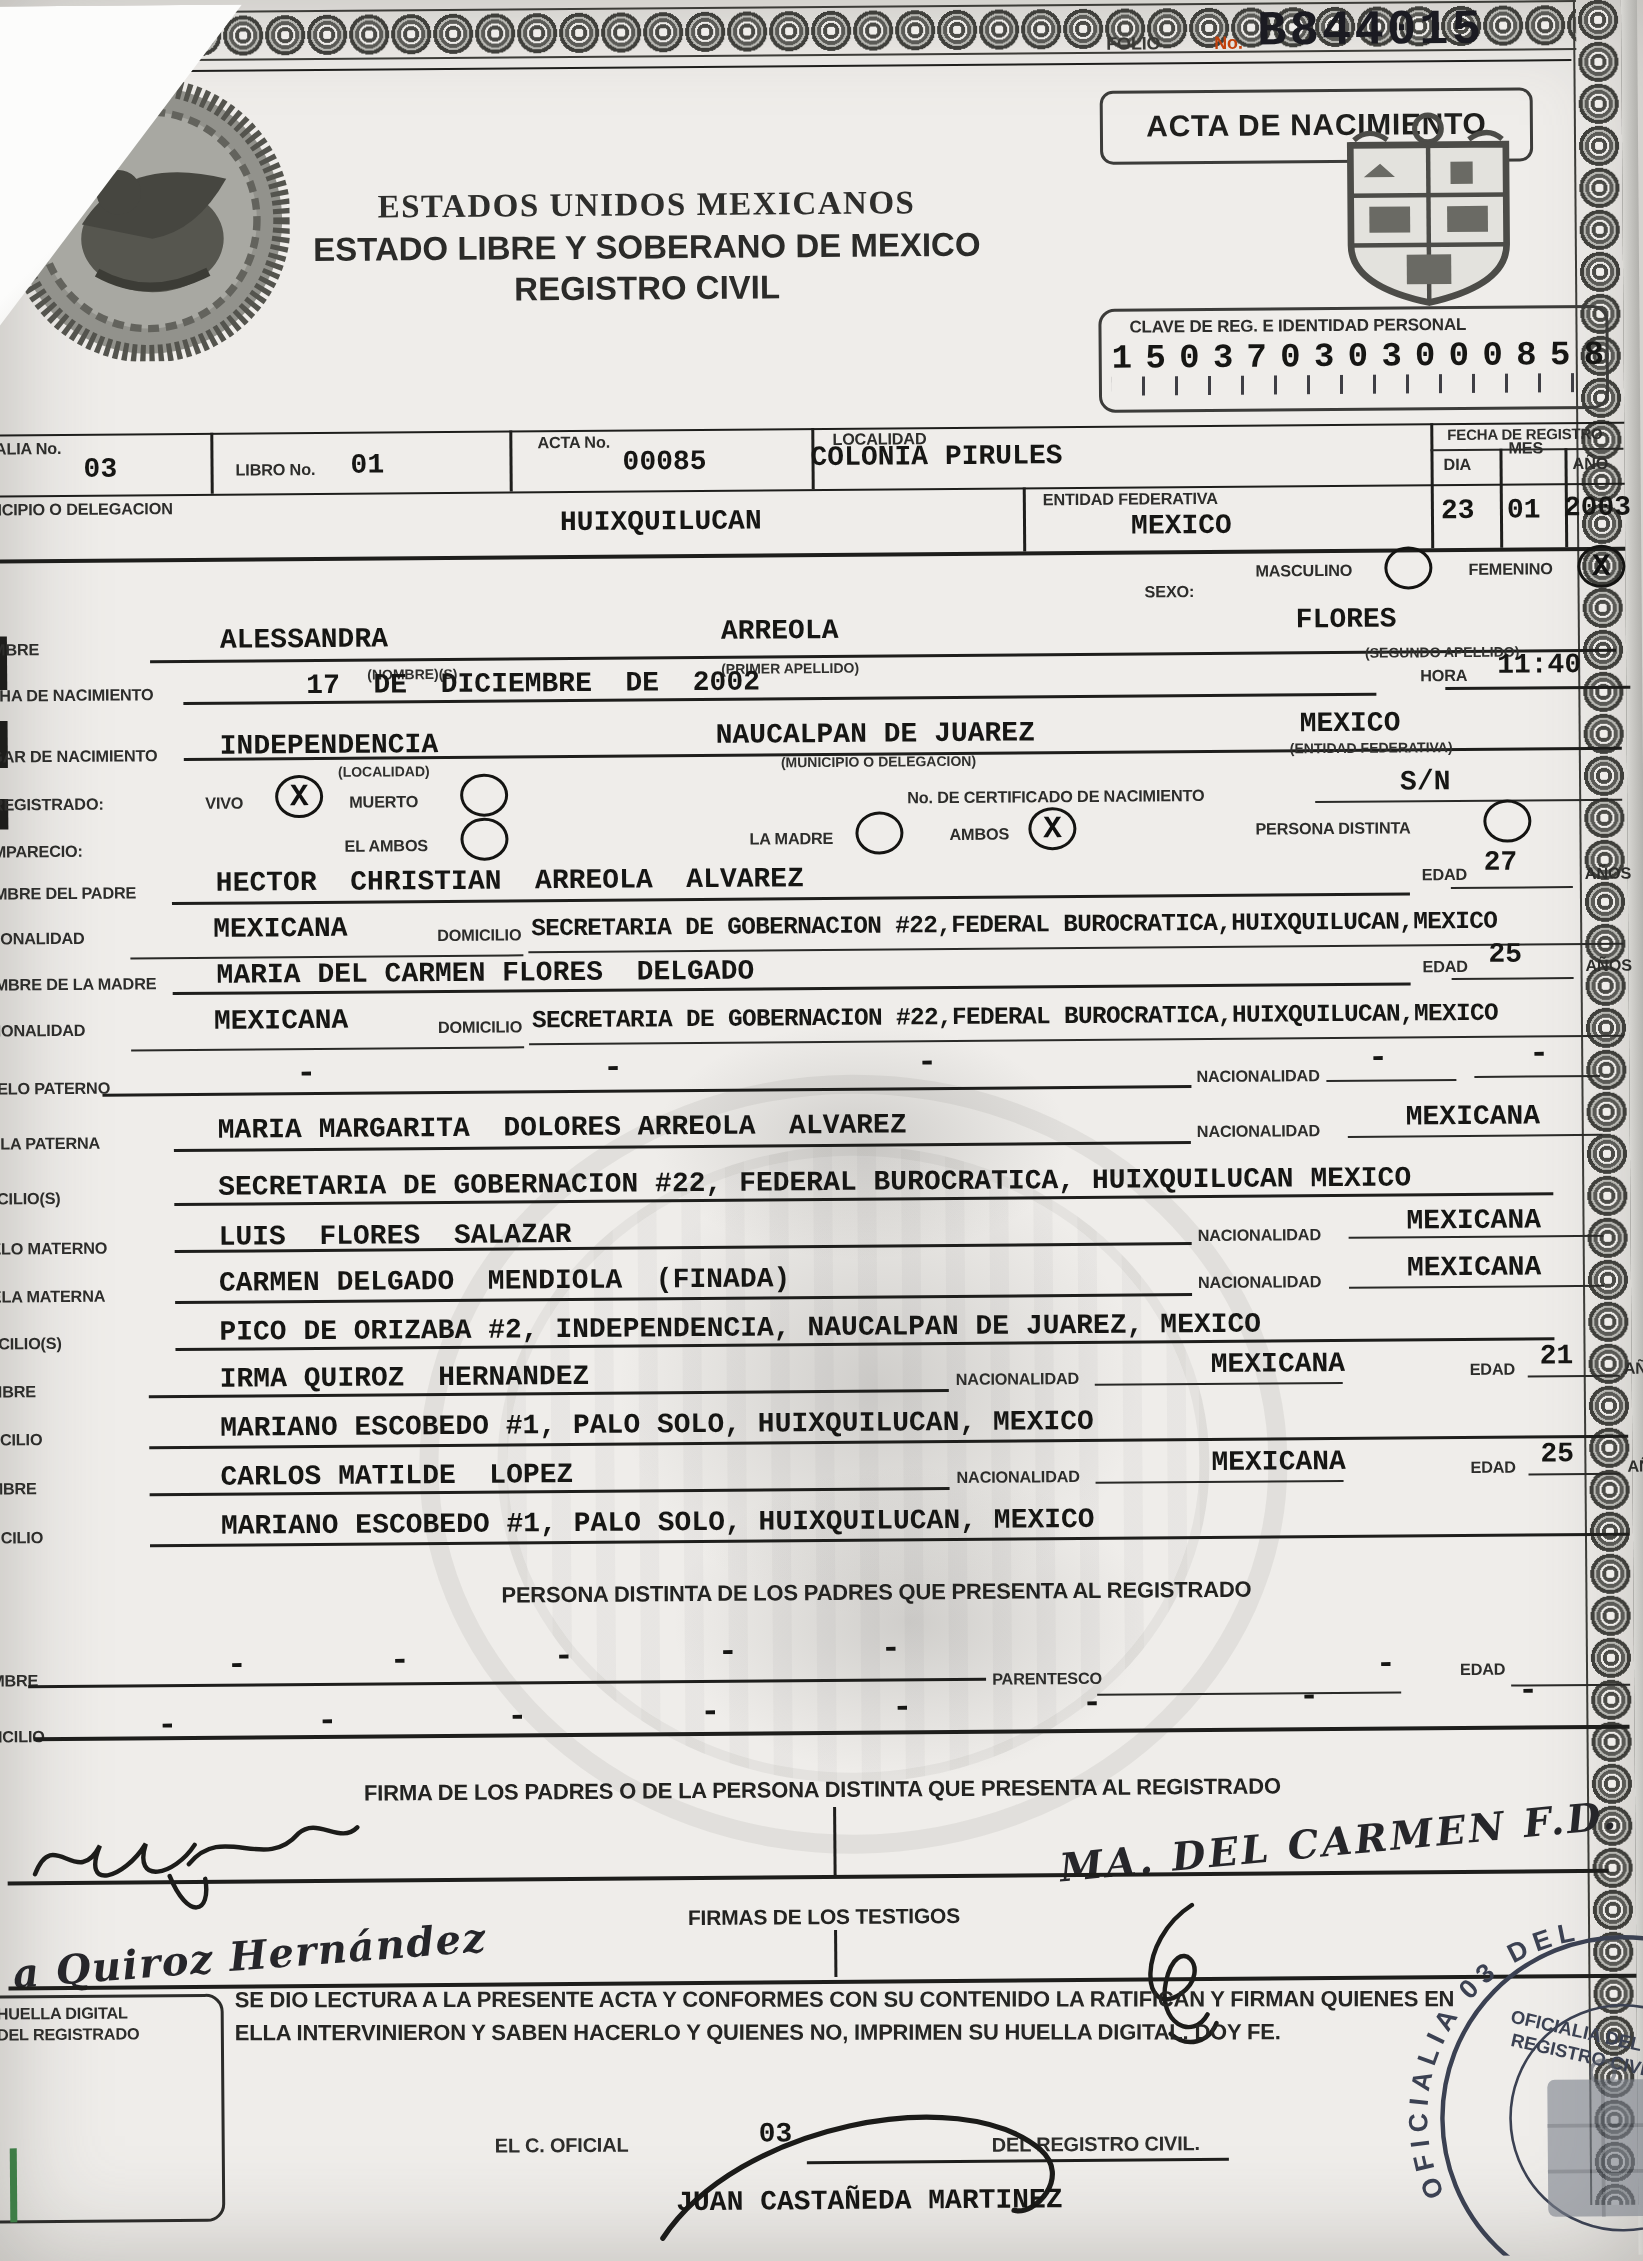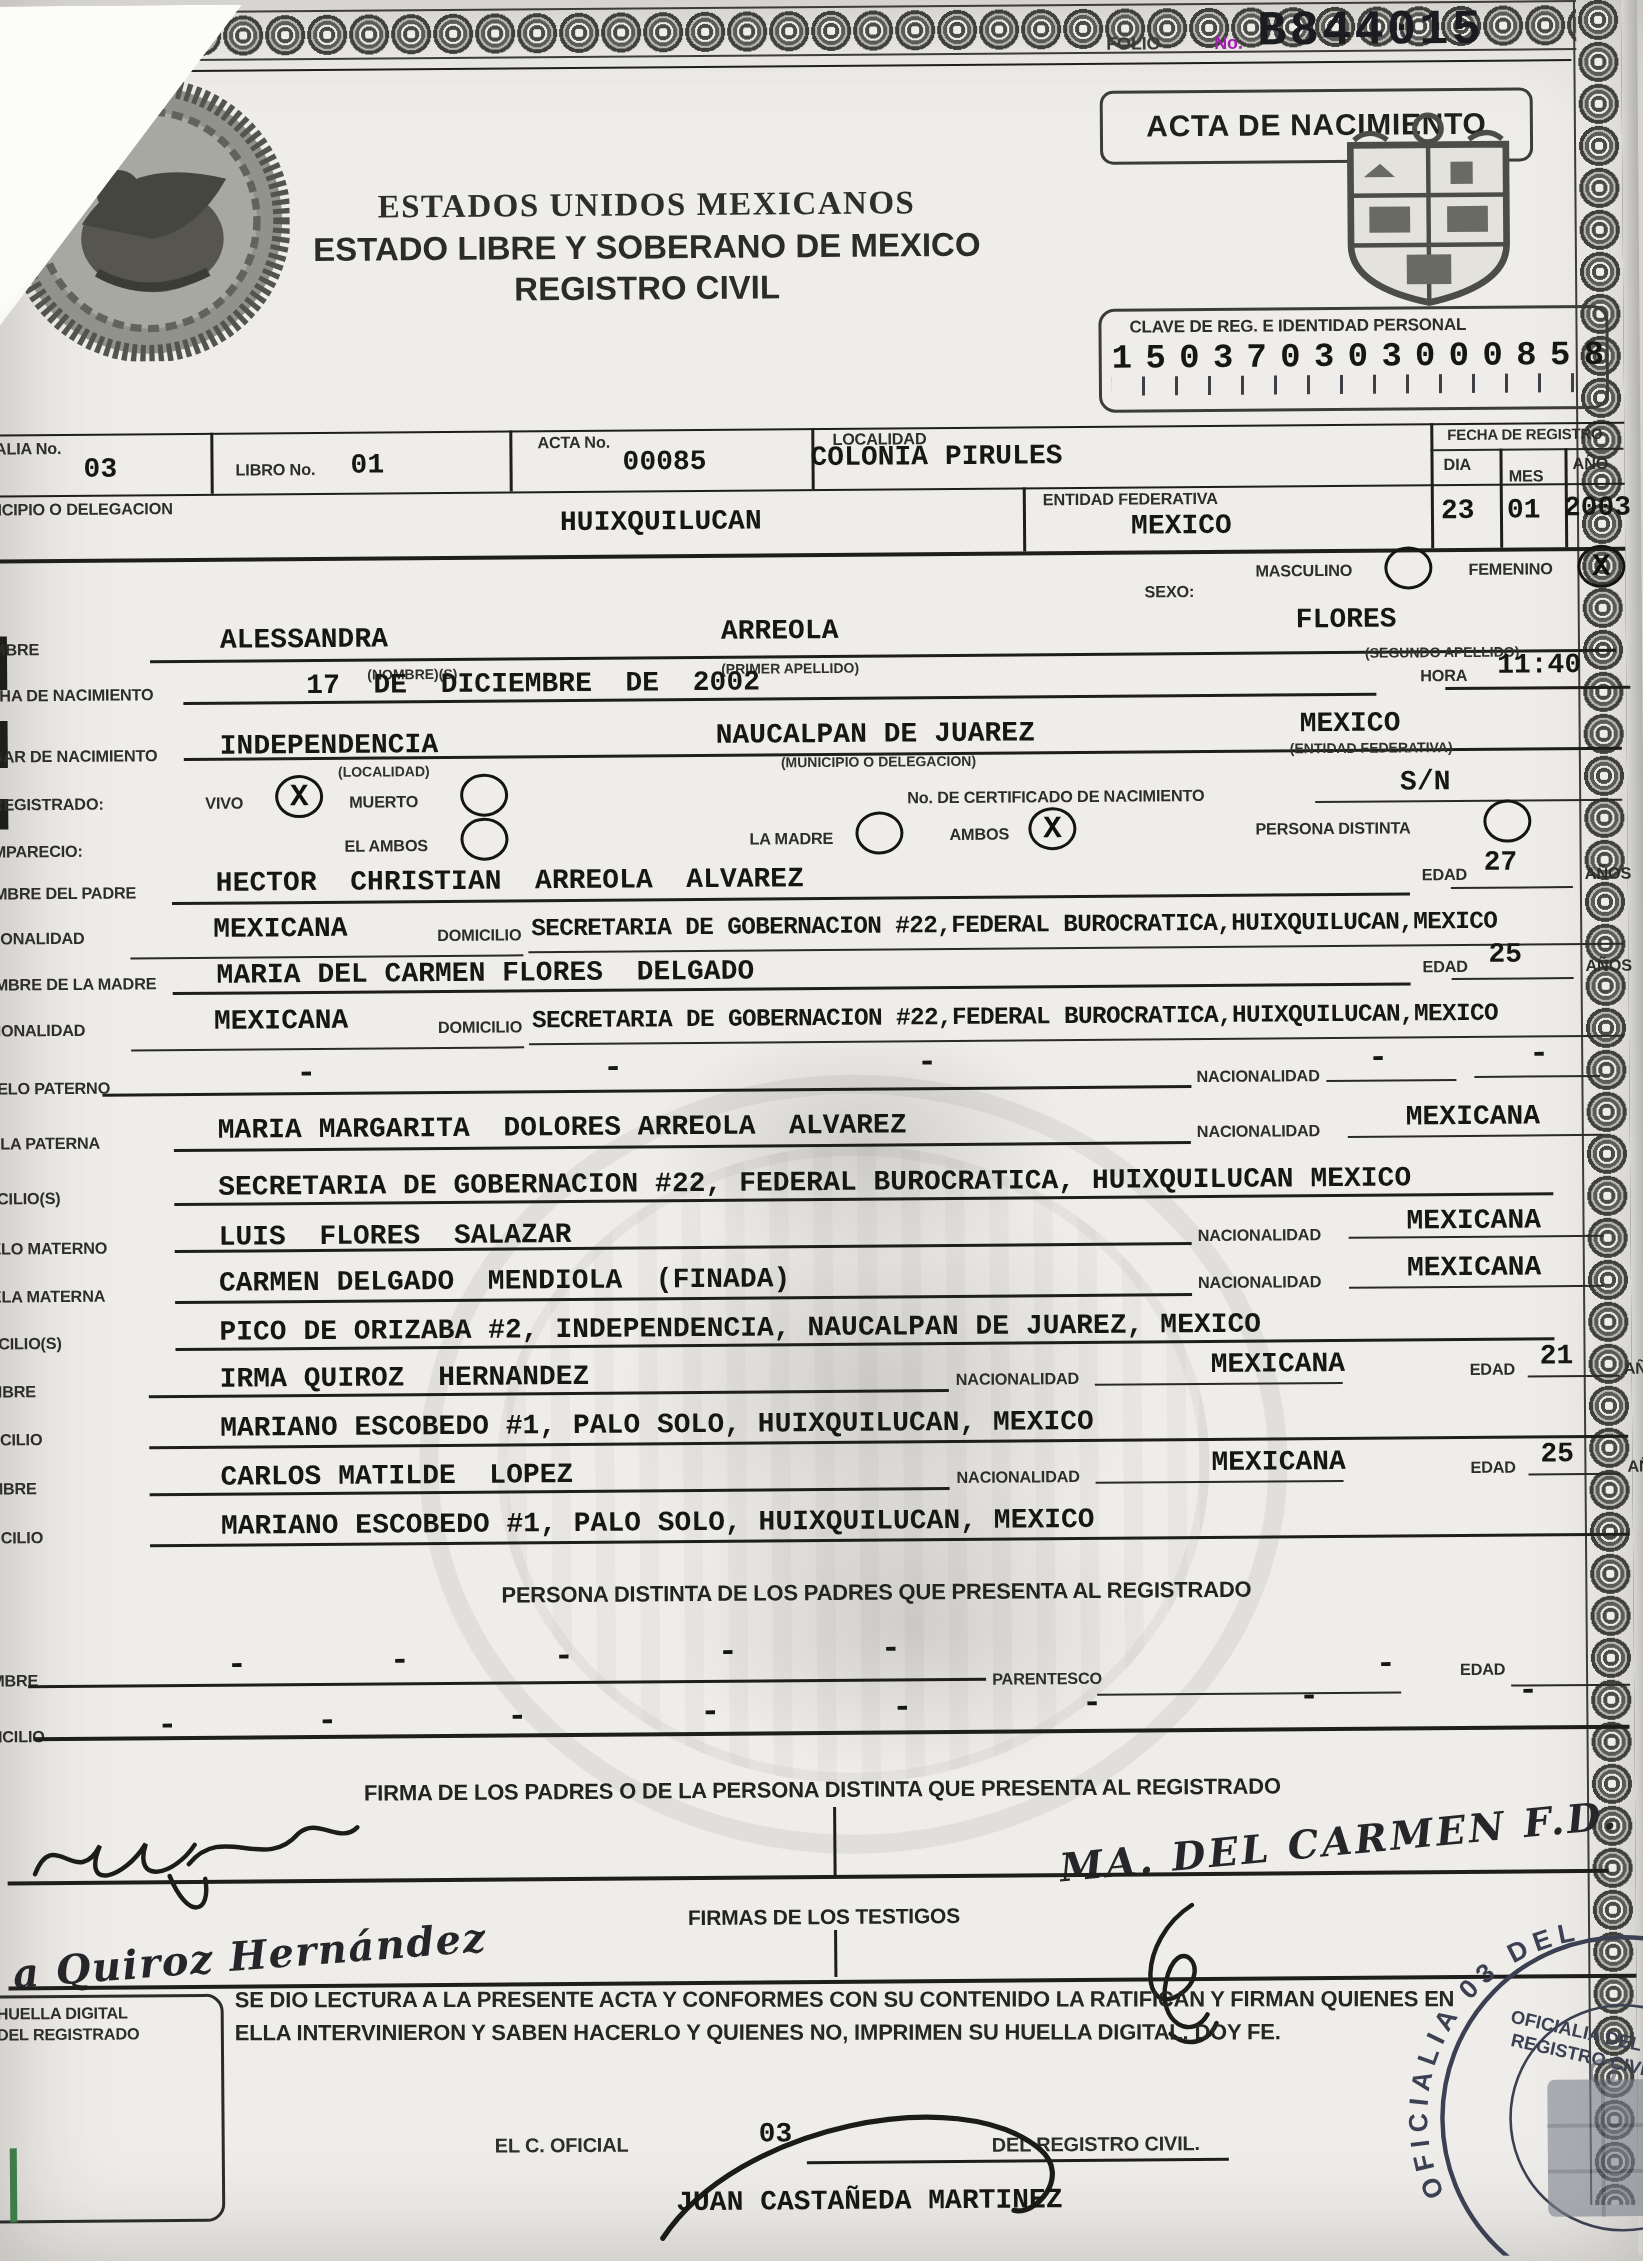--- a/index.html
+++ b/index.html
@@ -52,21 +52,21 @@
       <circle cx="190" cy="190" r="146" fill="#a8a8a2"></circle>
       <circle cx="190" cy="190" r="146" fill="none" stroke="#63635d" stroke-width="10" stroke-dasharray="15 9"></circle>
       <ellipse cx="195" cy="215" rx="96" ry="72" fill="#56564f"></ellipse>
       <path d="M100,195 Q160,100 295,135 Q255,205 195,215 Z" fill="#464640"></path>
       <circle cx="150" cy="152" r="30" fill="#464640"></circle>
       <path d="M120,260 q70,40 150,0" stroke="#3c3c36" stroke-width="12" fill="none"></path>
     </svg>
     <div class="abs" style="left:0;top:0;width:249px;height:325px;clip-path:polygon(0 0,100% 0,0 100%);background:linear-gradient(135deg,#fcfcfb 52%,#e2e1de 74%,#a7a6a2 96%);"></div>
 
     <span class="lbl" style="left:1113px;top:36px;font-size:18px;color:#3a3a36;">FOLIO</span>
-    <span class="lbl" style="left:1221px;top:36px;font-size:18px;color:#a21caf;">No.</span>
+    <span class="lbl" style="left:1221px;top:36px;font-size:18px;color:#c2410c;">No.</span>
     <span class="tw" style="left:1264px;top:7.4px;font-size:49px;letter-spacing:3px;color:#1b1b22;">B844015</span>
 
     <div class="box" style="left:1106px;top:93px;width:427px;height:68px;">
       <div style="text-align:center;line-height:65px;font-weight:700;font-size:30px;letter-spacing:0.7px;color:#1f1f1d;">ACTA DE NACIMIENTO</div>
     </div>
 
     <svg class="abs" style="left:1334px;top:111px;" width="200" height="215" viewBox="0 0 270 290">
       <circle cx="135" cy="30" r="18" fill="none" stroke="#4c4c48" stroke-width="7"></circle>
       <path d="M80,45 q-25,-18 -45,0 M190,45 q25,-18 45,0" stroke="#4c4c48" stroke-width="7" fill="none"></path>
       <path d="M30,52 h210 v135 q0,55 -105,78 q-105,-23 -105,-78 z" fill="#e3e2dd" stroke="#4c4c48" stroke-width="9"></path>
@@ -103,21 +103,21 @@
     <span class="lbl" style="left:-44px;top:433px;">OFICIALIA No.</span>
     <span class="tw" style="left:87px;top:448px;">03</span>
     <span class="lbl" style="left:239px;top:433px;margin-top:23px;">LIBRO No.</span>
     <span class="tw" style="left:354px;top:446px;">01</span>
     <span class="lbl" style="left:541px;top:431px;">ACTA No.</span>
     <span class="tw" style="left:626px;top:445px;">00085</span>
     <span class="lbl" style="left:836px;top:430px;">LOCALIDAD</span>
     <span class="tw" style="left:814px;top:442px;">COLONIA PIRULES</span>
     <span class="lbl" style="left:1451px;top:431px;font-size:15px;">FECHA DE REGISTRO</span>
     <span class="lbl" style="left:1447px;top:460px;">DIA</span>
-    <span class="lbl" style="left:1512px;top:472px;">MES</span>
+    <span class="lbl" style="left:1512px;top:444px;">MES</span>
     <span class="lbl" style="left:1576px;top:460px;">AÑO</span>
     <span class="tw" style="left:1444px;top:500px;">23</span>
     <span class="tw" style="left:1510px;top:500px;">01</span>
     <span class="tw" style="left:1567px;top:498px;">2003</span>
     <span class="lbl" style="left:-36px;top:494px;">MUNICIPIO O DELEGACION</span>
     <span class="tw" style="left:563px;top:505px;">HUIXQUILUCAN</span>
     <span class="lbl" style="left:1046px;top:492px;">ENTIDAD FEDERATIVA</span>
     <span class="tw" style="left:1134px;top:513px;">MEXICO</span>
 
     <span class="lbl" style="left:1147px;top:565px;margin-top:20px;">SEXO:</span>

